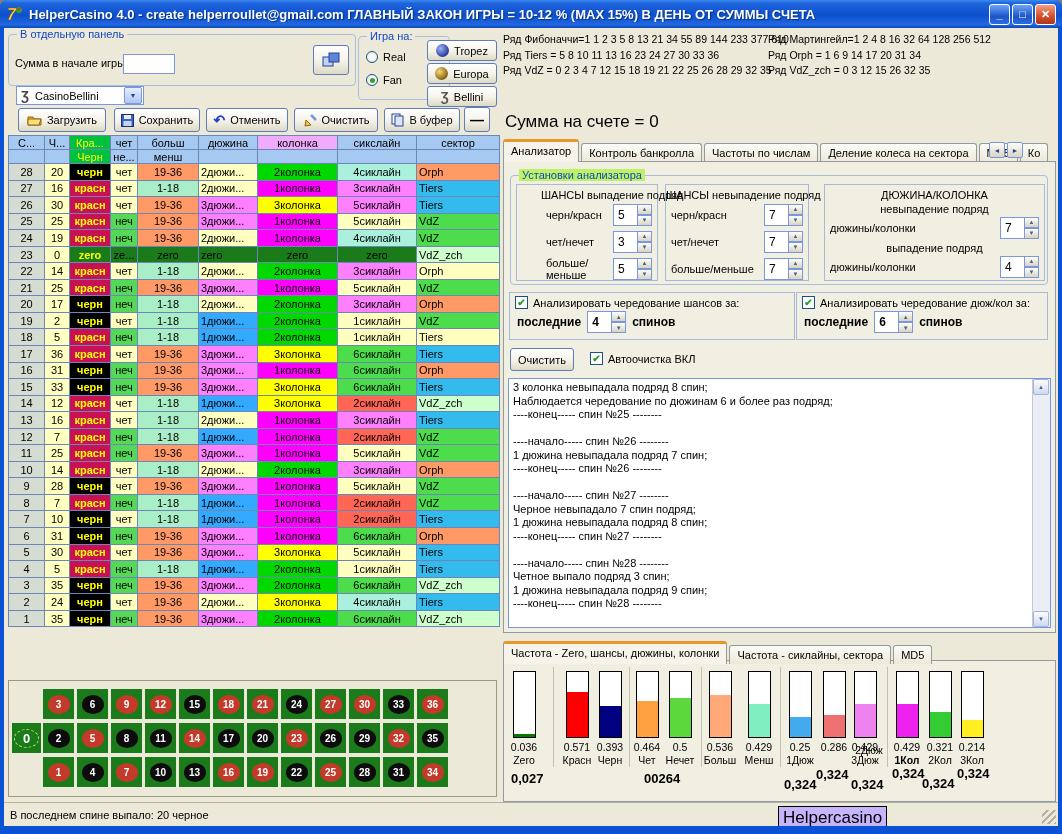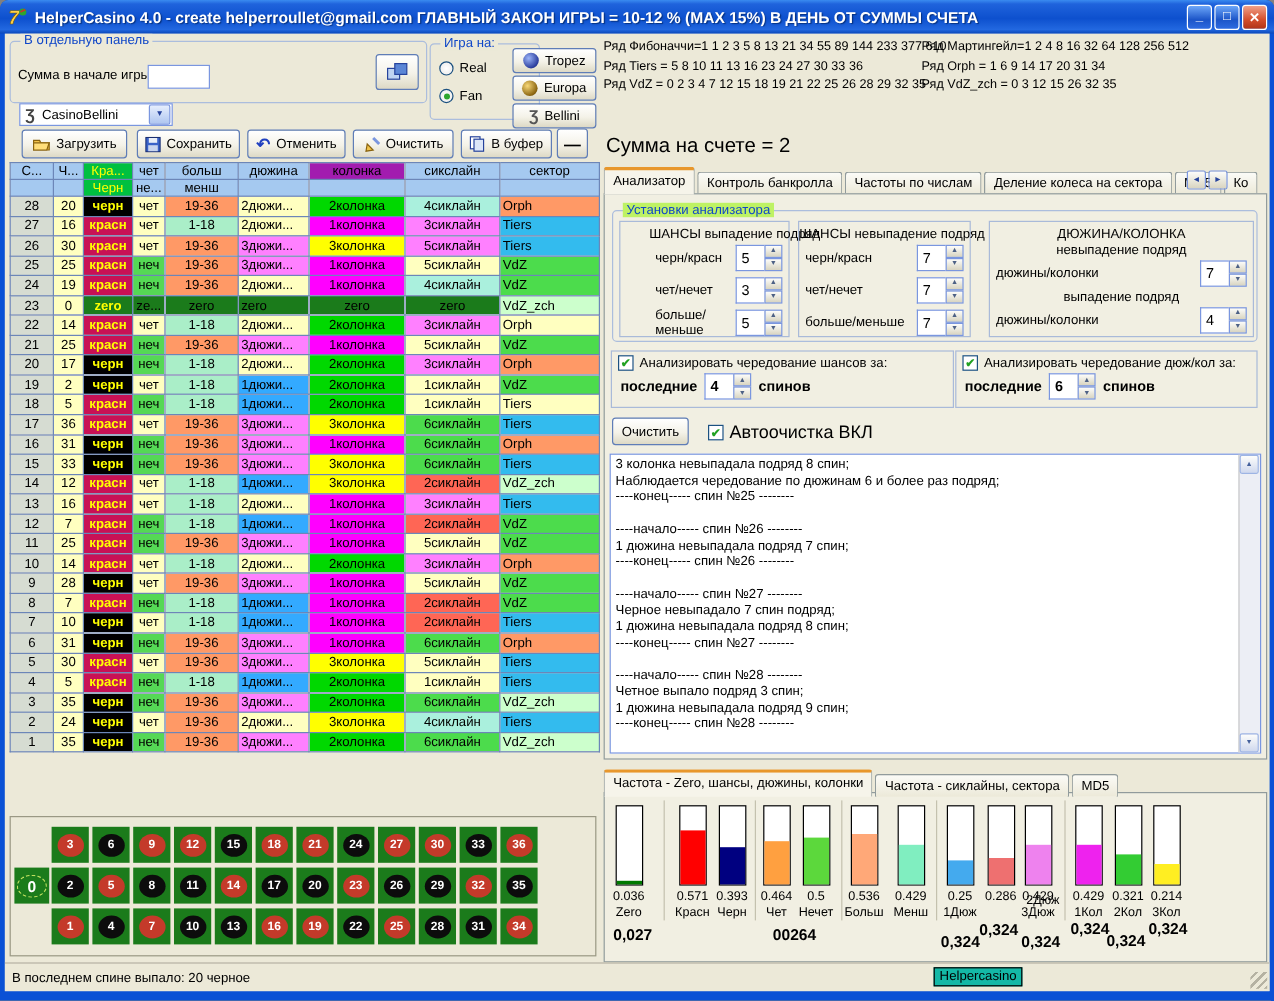--- a/index.html
+++ b/index.html
@@ -96,21 +96,21 @@
   .fbar{position:absolute;width:23px;height:67px;border:1px solid #000;background:#fff;box-sizing:border-box;display:flex;flex-direction:column;justify-content:flex-end;}
   .fbar .fill{width:100%;}
   .fval,.fname{position:absolute;width:42px;text-align:center;font-size:10.5px;white-space:nowrap;}
   .fref{position:absolute;font-size:13px;font-weight:bold;white-space:nowrap;}
   .vsep{position:absolute;top:6px;height:100px;width:1px;background:#C4C1AE;}
 
   .statusbar{position:absolute;left:0;top:774px;width:1054px;height:24px;background:#ECE9D8;border-top:1px solid #B5B2A2;
     display:flex;align-items:center;font-size:11px;padding-left:6px;box-sizing:border-box;}
   .grip{position:absolute;right:2px;bottom:2px;width:14px;height:14px;
     background:repeating-linear-gradient(135deg,transparent 0 3px,#B5B2A2 3px 5px);}
-  .tooltip{position:absolute;left:774px;top:778px;background:#14b8a6;border:1px solid #000;font-size:11px;padding:1px 4px;z-index:9;}
+  .tooltip{position:absolute;left:774px;top:778px;background:#c4b5fd;border:1px solid #000;font-size:17px;padding:1px 4px;z-index:9;}
 
   .tab-arrow{position:absolute;width:16px;height:16px;border:1px solid #7A96DF;border-radius:2px;
     background:linear-gradient(#FDFDFB,#D8D4C0);font-size:7px;color:#26439C;display:flex;align-items:center;justify-content:center;box-sizing:border-box;}
   .undo-g{color:#2040C0;font-weight:bold;font-size:14px;line-height:1;}
   .minus-g{font-weight:bold;font-size:14px;}
   .medallion{width:13px;height:13px;border-radius:50%;display:inline-block;}
   .medallion.tropez{background:radial-gradient(circle at 35% 35%,#9BB4F8,#2A3C9C 70%,#101A50);}
   .medallion.europa{background:radial-gradient(circle at 35% 35%,#F8D878,#8A6410 70%,#3A2A06);}
   .bellini-g{font-weight:bold;font-size:13px;color:#555;}
 </style>
@@ -234,21 +234,21 @@
         <div>Ряд Tiers = 5 8 10 11 13 16 23 24 27 30 33 36</div>
         <div>Ряд VdZ = 0 2 3 4 7 12 15 18 19 21 22 25 26 28 29 32 35</div>
       </div>
     <div class="series" style="left:764px;top:4px;">
         <div>Ряд Мартингейл=1 2 4 8 16 32 64 128 256 512</div>
         <div>Ряд Orph = 1 6 9 14 17 20 31 34</div>
         <div>Ряд VdZ_zch = 0 3 12 15 26 32 35</div>
       </div>
 
 
-    <div class="balance">Сумма на счете = 2</div>
+    <div class="balance">Сумма на счете = 0</div>
 
     <table class="grid" id="grid">
         <colgroup>
           <col style="width: 36px;">
           <col style="width: 25px;">
           <col style="width: 41px;">
           <col style="width: 27px;">
           <col style="width: 61px;">
           <col style="width: 59px;">
           <col style="width: 80px;">
@@ -256,21 +256,21 @@
           <col style="width: 83px;">
         </colgroup>
         <thead>
           <tr>
             <td style="background: rgb(165, 201, 240);">С...</td>
             <td style="background: rgb(165, 201, 240);">Ч...</td>
             <td style="background: rgb(0, 192, 64); color: rgb(255, 255, 0);">Кра...</td>
             <td style="background: rgb(165, 201, 240);">чет</td>
             <td style="background: rgb(165, 201, 240);">больш</td>
             <td style="background: rgb(165, 201, 240);">дюжина</td>
-            <td style="background: #a21caf;">колонка</td>
+            <td style="background: #f0abfc;">колонка</td>
             <td style="background: rgb(165, 201, 240);">сикслайн</td>
             <td style="background: rgb(165, 201, 240);">сектор</td>
           </tr>
           <tr>
             <td style="background: rgb(165, 201, 240);"></td>
             <td style="background: rgb(165, 201, 240);"></td>
             <td style="background: rgb(0, 192, 64); color: rgb(255, 255, 0);">Черн</td>
             <td style="background: rgb(165, 201, 240);">не...</td>
             <td style="background: rgb(165, 201, 240);">менш</td>
             <td style="background: rgb(165, 201, 240);"></td>
@@ -856,21 +856,21 @@
               </span></span>
           <span>спинов</span>
         </div>
       </div>
 
       <div class="btn" style="left:6px;top:186px;width:64px;height:23px;position:absolute;">
         <span>Очистить</span>
       </div>
       <div class="cbrow abs" style="left:86px;top:190px;">
         <span class="cb">✔</span>
-        <span style="font-size:15px;">Автоочистка ВКЛ</span>
+        <span style="font-size:11px;">Автоочистка ВКЛ</span>
       </div>
 
       <div class="memo" style="left:4px;top:216px;width:543px;height:250px;">
         <div class="memo-text">3 колонка невыпадала подряд 8 спин;
 Наблюдается чередование по дюжинам 6 и более раз подряд;
 ----конец----- спин №25 --------
 
 ----начало----- спин №26 --------
 1 дюжина невыпадала подряд 7 спин;
 ----конец----- спин №26 --------
@@ -949,21 +949,21 @@
         <div class="fname" style="left: 309px; top: 83px; margin-left: 35px;">2Дюж</div>
         <div class="fbar" style="left: 350px; top: 10px;">
           <div class="fill" style="height: 33px; background: rgb(238, 130, 238);"></div>
         </div>
         <div class="fval" style="left: 340px; top: 80px;">0.429</div>
         <div class="fname" style="left: 340px; top: 93px;">3Дюж</div>
         <div class="fbar" style="left: 392px; top: 10px;">
           <div class="fill" style="height: 33px; background: rgb(238, 34, 238);"></div>
         </div>
         <div class="fval" style="left: 382px; top: 80px;">0.429</div>
-        <div class="fname" style="left: 382px; top: 93px;">1Кол</div>
+        <div class="fname" style="left: 382px; top: 93px; font-weight: bold;">1Кол</div>
         <div class="fbar" style="left: 425px; top: 10px;">
           <div class="fill" style="height: 25px; background: rgb(51, 204, 51);"></div>
         </div>
         <div class="fval" style="left: 415px; top: 80px;">0.321</div>
         <div class="fname" style="left: 415px; top: 93px;">2Кол</div>
         <div class="fbar" style="left: 457px; top: 10px;">
           <div class="fill" style="height: 17px; background: rgb(255, 238, 34);"></div>
         </div>
         <div class="fval" style="left: 447px; top: 80px;">0.214</div>
         <div class="fname" style="left: 447px; top: 93px;">3Кол</div>

